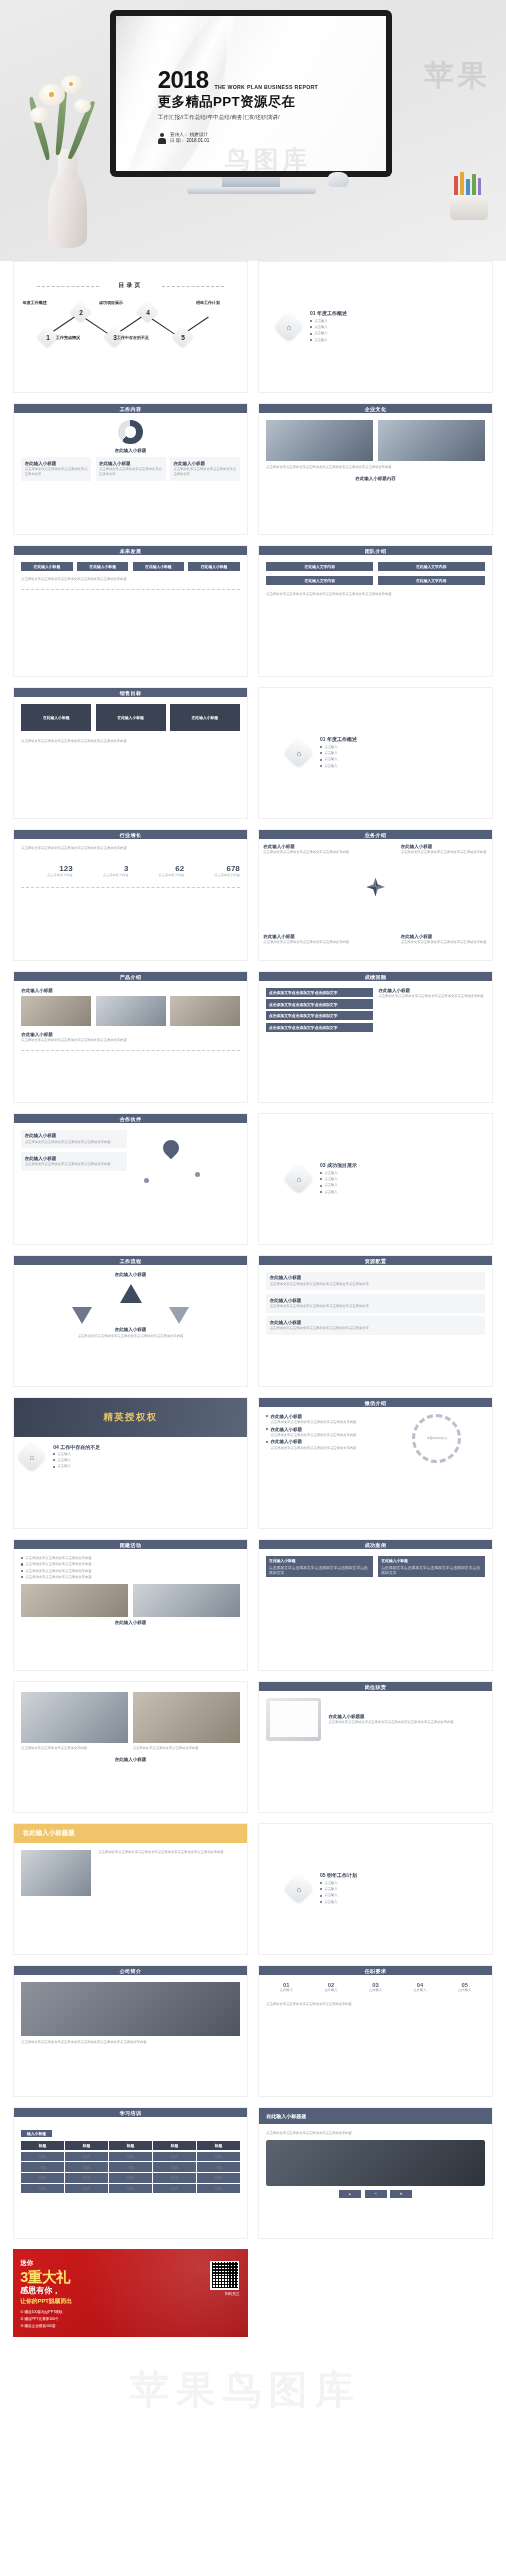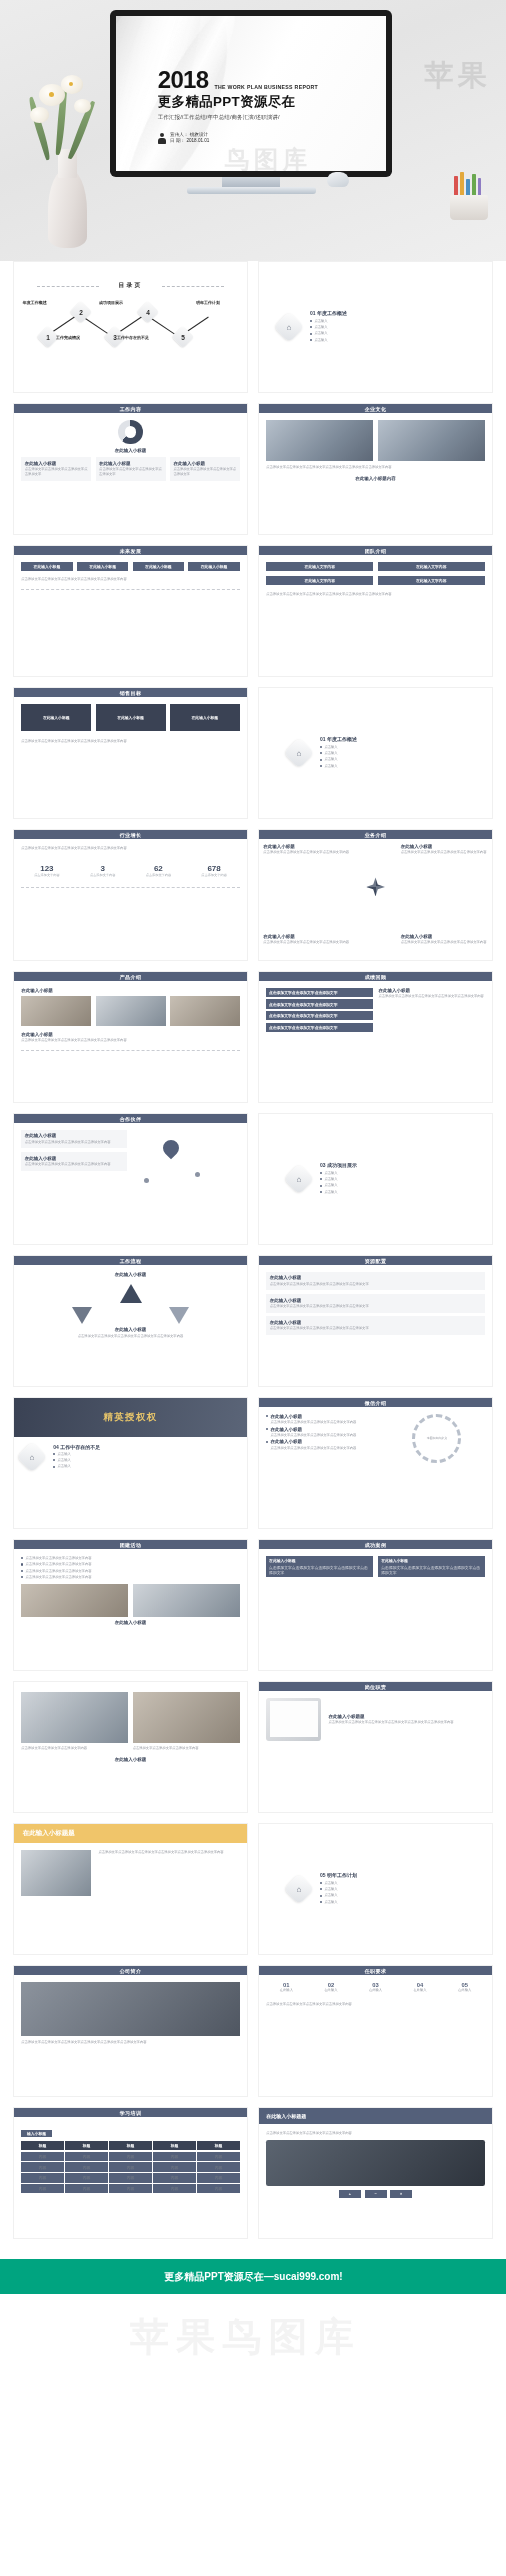--- a/index.html
+++ b/index.html
@@ -394,21 +394,21 @@
           </div>
         </div>
       </div>
     </div>
 
     <div class="row">
       <div class="slide">
         <div class="sbar">行业增长</div>
         <div class="sbody">
           <div class="mini-txt">点击添加文字点击添加文字点击添加文字点击添加文字点击添加文字内容</div>
-          <div class="cols" style="margin-top:13px;text-align:center">
+          <div class="cols" style="margin-top:13px;text-align:right">
             <div class="col">
                 <div class="bigstat">123</div>
               <div class="statlbl">点击添加文字内容</div>
               </div>
             <div class="col">
                 <div class="bigstat">3</div>
               <div class="statlbl">点击添加文字内容</div>
               </div>
             <div class="col">
                 <div class="bigstat">62</div>
@@ -833,21 +833,34 @@
           <div style="display:flex;gap:3.6px;justify-content:center;margin-top:4.3px">
             <div class="chip" style="width:22px">+</div>
             <div class="chip" style="width:22px">−</div>
             <div class="chip" style="width:22px">×</div>
           </div>
         </div>
       </div>
     </div>
 
     <div class="row">
+      <div class="promo">
+        <div class="promo-bg"></div>
+        <div class="promo-t1">送你</div>
+        <div class="promo-big">3重大礼</div>
+        <div class="promo-t2">感恩有你，</div>
+        <div class="promo-t3">让你的PPT脱颖而出</div>
+        <div class="promo-li" style="top:61px">① 赠送100套精品PPT模板</div>
+        <div class="promo-li" style="top:68px">② 赠送PPT元素库100个</div>
+        <div class="promo-li" style="top:75px">③ 赠送企业模板100套</div>
+        <div class="qr">
+            <i></i>
+          </div>
+        <div style="position:absolute;right:8.7px;top:43px;font-size:3.6px;color:#fff">扫码关注</div>
+      </div>
     </div>
   </div>
 
-  <div class="foot-green">更多精品PPT资源尽在—sucai999.com!</div>
   <div class="tail">
     <div class="wm-big" style="left:130px;top:16px">苹果鸟图库</div>
   </div>
 </div>
 
 
 </body></html>

